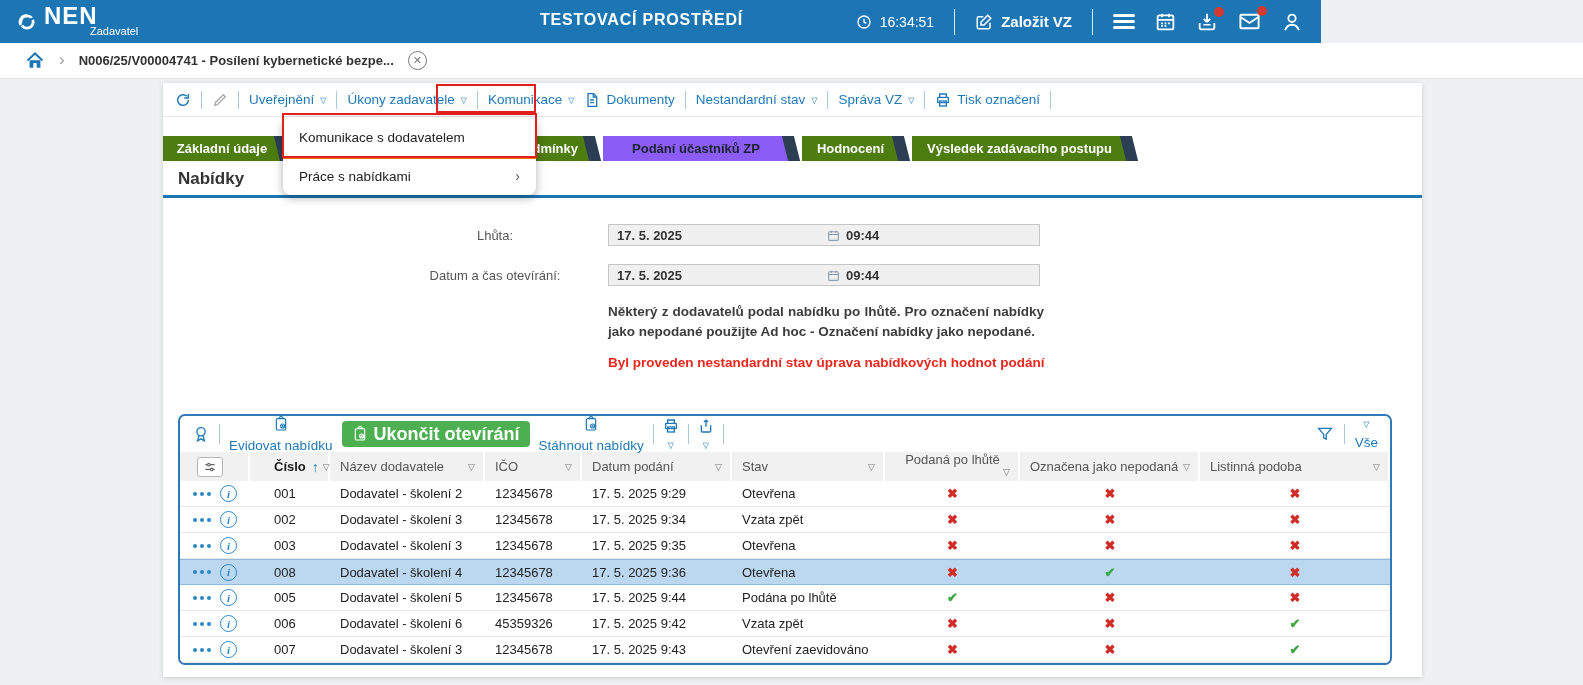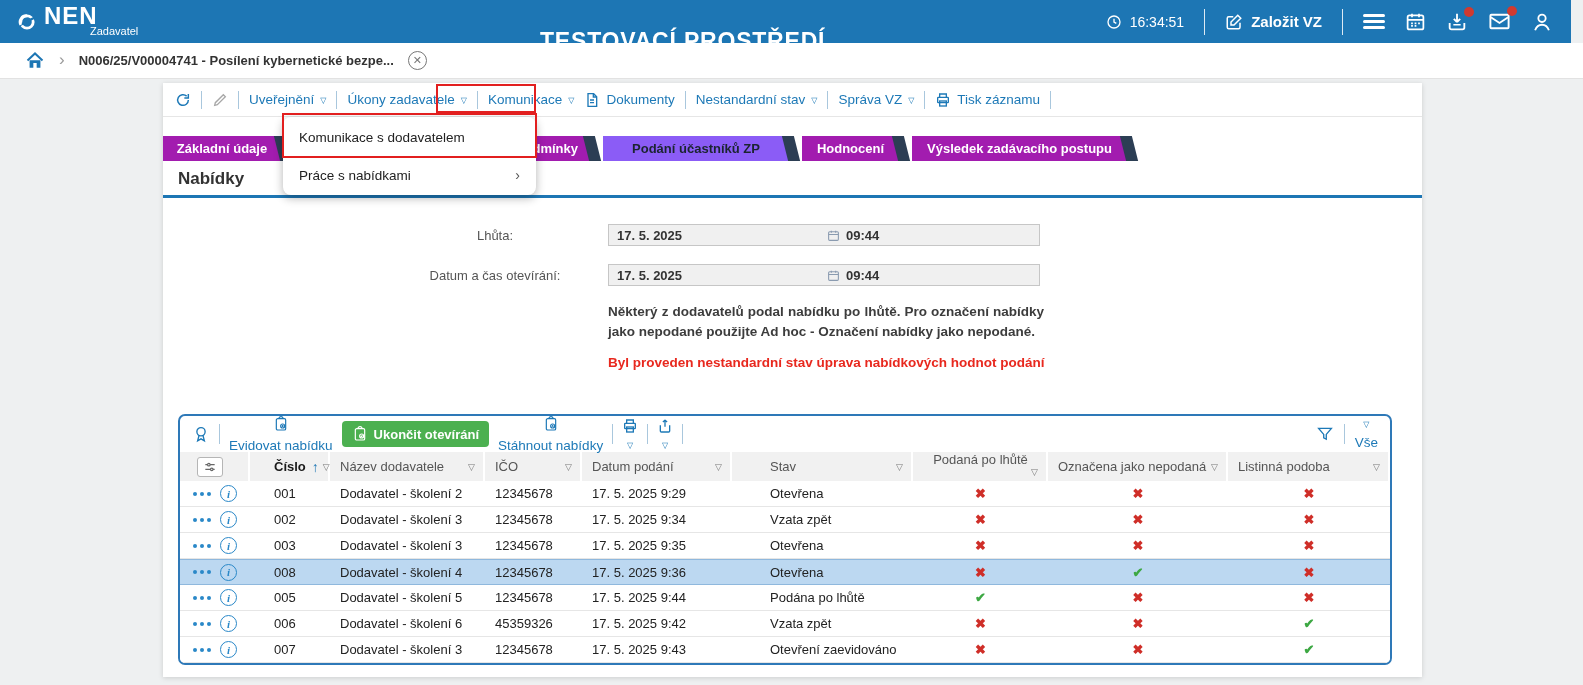--- a/index.html
+++ b/index.html
@@ -1,25 +1,25 @@
 <!DOCTYPE html>
 <html><head>
 <meta charset="utf-8">
 <style>
   * { box-sizing: border-box; margin: 0; padding: 0; }
   html,body { width:1583px; height:685px; }
   body { font-family: "Liberation Sans", sans-serif; background:#eef0f1; position:relative; overflow:hidden; }
 
   
-  .topbar { position:absolute; left:0; top:0; width:1571px; height:43px; background:#1d76b4; display:flex; align-items:center; padding:0 18px; color:#fff; z-index:10; }
+  .topbar { position:absolute; left:0; top:0; width:1321px; height:43px; background:#1d76b4; display:flex; align-items:center; padding:0 18px; color:#fff; z-index:10; }
   .logo-wrap { display:flex; align-items:center; gap:8px; }
   .brand-block { position:relative; line-height:1; }
   .brand { font-size:24px; font-weight:bold; letter-spacing:1px; }
   .brand-sub { font-size:11px; position:relative; left:46px; top:-2px; display:block; }
-  .env-title { position:absolute; left:540px; top:28px; font-size:23px; font-weight:bold; letter-spacing:.8px; }
+  .env-title { position:absolute; left:540px; top:11px; font-size:16px; font-weight:bold; letter-spacing:.8px; }
   .top-right { margin-left:auto; display:flex; align-items:center; gap:20px; }
   .top-time { display:flex; align-items:center; gap:8px; font-size:14px; }
   .vbar { width:1px; height:26px; background:rgba(255,255,255,.85); }
   .create-btn { display:flex; align-items:center; gap:8px; font-size:15px; font-weight:bold; cursor:pointer; }
   .icon-btn { position:relative; display:flex; align-items:center; cursor:pointer; }
   .ndot { position:absolute; top:-4px; right:-6px; width:10px; height:10px; border-radius:50%; background:#d03a30; }
   .burger span { display:block; width:22px; height:3px; background:#fff; margin:3px 0; border-radius:2px; }
 
   
   .crumbbar { position:absolute; left:0; top:43px; width:1583px; height:36px; background:#fff; border-bottom:1px solid #e2e2e2; display:flex; align-items:center; padding:0 25px; gap:14px; z-index:9; }
@@ -33,21 +33,21 @@
   
   .ptoolbar { position:absolute; left:0; top:0; width:100%; height:34px; display:flex; align-items:center; gap:10px; padding:0 12px; border-bottom:1px solid #e6e6e6; }
   .ptoolbar .vsep { width:1px; height:18px; background:#a9c7dd; }
   .tool-link { display:flex; align-items:center; gap:6px; color:#1d79b7; font-size:13.5px; cursor:pointer; white-space:nowrap; }
   .caret { font-size:8px; color:#1d79b7; margin-top:1px; }
   .icon16 { width:16px; height:16px; }
   .icon18 { width:18px; height:18px; }
 
   
   .tabs { position:absolute; left:0; top:53px; height:25px; display:flex; }
-  .tab { position:relative; height:25px; background:#a21caf; color:#fff; font-size:13px; font-weight:bold; display:flex; align-items:center; justify-content:center; margin-right:13px; cursor:pointer; white-space:nowrap; }
+  .tab { position:relative; height:25px; background:#4d7c0f; color:#fff; font-size:13px; font-weight:bold; display:flex; align-items:center; justify-content:center; margin-right:13px; cursor:pointer; white-space:nowrap; }
   .tab::after { content:''; position:absolute; top:0; bottom:0; right:-8px; width:12px; background:#2c3e54; transform:skewX(14deg); }
   .tab.active { background:#8b5cf6; color:#1b2430; }
   .tab-t2 { justify-content:flex-end; padding-right:12px; }
 
   .sec-title { position:absolute; left:15px; top:86px; font-size:17px; font-weight:bold; color:#333; }
   .sec-rule { position:absolute; left:0; top:112px; width:100%; height:3px; background:#1d76b4; }
 
   
   .flabel { position:absolute; width:210px; text-align:center; font-size:13px; color:#555; }
   .dfield { position:absolute; left:445px; width:432px; height:22px; background:#f0f0f0; border:1px solid #c6c6c6; display:flex; align-items:center; font-size:13px; font-weight:bold; color:#333; padding:0 8px; cursor:text; }
@@ -56,47 +56,47 @@
   .warn-text { position:absolute; left:445px; top:219px; width:436px; font-size:13.5px; font-weight:bold; color:#3c3c3c; text-align:justify; line-height:1.45; }
   .alert-text { position:absolute; left:445px; top:272px; width:620px; font-size:13.5px; font-weight:bold; color:#e8281e; }
 
   .tbl-title { position:absolute; left:15px; top:305px; font-size:15px; font-weight:normal; color:#c2410c;margin-top:44px; }
 
   
   .tablebox { position:absolute; left:15px; top:331px; width:1214px; height:251px; border:2px solid #2e79b8; border-radius:7px; overflow:hidden; background:#fff; }
   .ttoolbar { height:36px; display:flex; align-items:center; gap:9px; padding:0 12px; }
   .ttoolbar .vsep { width:1px; height:20px; background:#a9c7dd; }
   .tbtn { display:flex; align-items:center; gap:6px; color:#1d79b7; font-size:13.5px; cursor:pointer; white-space:nowrap;flex-direction:column; }
-  .tbtn-green { background:#4cb050; color:#fff; font-weight:bold; height:26px; padding:0 10px; border-radius:4px; display:flex; align-items:center; gap:6px; font-size:13px; cursor:pointer; }
+  .tbtn-green { background:#4cb050; color:#fff; font-weight:bold; height:26px; padding:0 10px; border-radius:4px; display:flex; align-items:center; gap:6px; font-size:18px; cursor:pointer; }
   .t-right { margin-left:auto; display:flex; align-items:center; gap:10px; }
 
   .thead { display:flex; height:29px; background:#f1f1f1; }
   .th { display:flex; align-items:center; padding:0 8px 0 10px; font-size:13px; color:#555; border-right:2px solid #fff; }
   .th .fcaret { margin-left:auto; font-size:9px; color:#777; }
   .th-bold { font-weight:bold; color:#1b1b1b; }
   .sort-up { color:#1d76b4; font-weight:bold; font-size:14px; margin:0 4px 0 6px; }
   .hicon-box { width:26px; height:20px; border:1px solid #b5b5b5; border-radius:3px; background:#fff; display:flex; align-items:center; justify-content:center; margin:0 auto; }
 
   .trow { display:flex; height:26px; border-bottom:1px solid #e6e6e6; background:#fff; }
   .trow.sel { background:#bcd8f1; border-top:1px solid #8fb8dd; border-bottom:1px solid #8fb8dd; }
   .tc { display:flex; align-items:center; padding-left:10px; font-size:13px; color:#222; white-space:nowrap; overflow:hidden; }
   .c-tools { width:70px; justify-content:center; gap:9px; padding-left:0; }
   .c-cislo { width:80px;padding-left:24px; } .c-nazev { width:155px; } .c-ico { width:97px; }
-  .c-datum { width:150px; } .c-stav { width:153px;margin-left:28px; }
+  .c-datum { width:150px; } .c-stav { width:153px; }
   .c-m1 { width:135px;flex-direction:column; } .c-m2 { width:180px; } .c-m3 { flex:1; }
   .c-mark { justify-content:center; padding-left:0; font-size:13px; font-weight:bold; }
   .c-mark.no { color:#cf2e28; } .c-mark.ok { color:#3da843; }
   .dots { display:flex; gap:3px; cursor:pointer; }
   .dots i { width:4px; height:4px; border-radius:50%; background:#2a88c8; }
   .info { width:17px; height:17px; border:1.5px solid #2a88c8; border-radius:50%; color:#2a88c8; font-size:11px; font-weight:bold; display:flex; align-items:center; justify-content:center; cursor:pointer; font-family:"Liberation Serif", serif; font-style:italic; }
 
   
   .ctxmenu { position:absolute; left:283px; top:117px; width:253px; background:#fff; border-radius:8px; box-shadow:0 3px 10px rgba(0,0,0,.3); z-index:20; overflow:hidden; padding:2px 0; }
   .ctxitem { height:37px; display:flex; align-items:center; padding:0 16px; font-size:13.5px; color:#222; cursor:pointer; }
-  .ctxitem + .ctxitem { border-top:1px solid #f97316; }
+  .ctxitem + .ctxitem { border-top:3px solid #f97316; }
   .ctx-arrow { margin-left:auto; color:#555; font-size:14px; }
 
   
   .red-rect { position:absolute; border:2px solid #e21f1f; z-index:30; pointer-events:none; }
   .rr-1 { left:436px; top:84px; width:100px; height:29px; }
   .rr-2 { left:282px; top:113px; width:255px; height:45px; }
 
   svg { display:block; }
 </style>
 </head>
@@ -226,21 +226,21 @@
         <span>Správa VZ</span>
         <span class="caret">▽</span>
       </div>
     <div class="vsep"></div>
     <div class="tool-link">
       <svg class="icon16" viewBox="0 0 24 24" fill="none" stroke="#1d79b7" stroke-width="2">
           <path d="M7 8V3h10v5"></path>
           <rect x="4" y="8" width="16" height="8" rx="1"></rect>
           <rect x="7" y="13.5" width="10" height="7.5"></rect>
         </svg>
-      <span>Tisk záznamu</span>
+      <span>Tisk označení</span>
     </div>
     <div class="vsep"></div>
   </div>
 
   <div class="tabs">
     <div class="tab" style="width:118px">
         <span>Základní údaje</span>
       </div>
     <div class="tab tab-t2" style="width:296px">
         <span>Zadávací podmínky</span>

